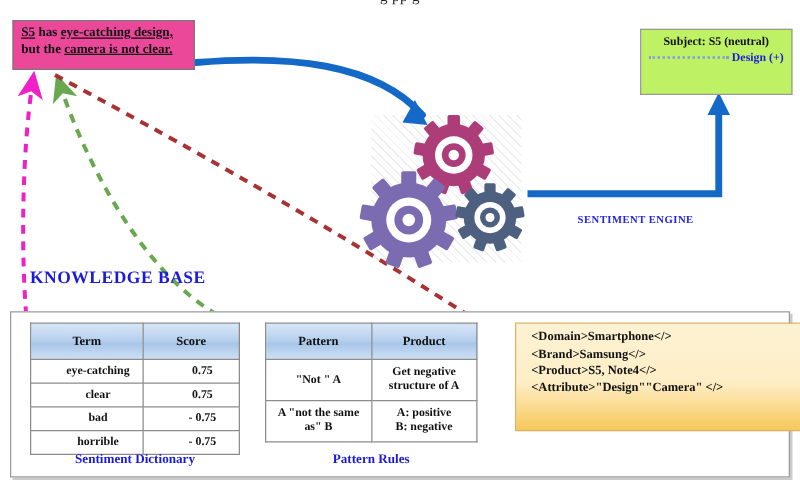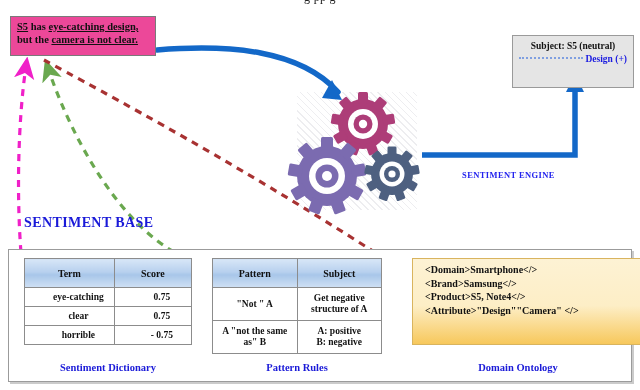--- a/index.html
+++ b/index.html
@@ -39,22 +39,22 @@
     box-sizing:border-box;padding:4px 5px 0 6px;
   }
   .sent-box .ln{
     font-size:10.5px;font-weight:bold;color:#111;
     line-height:12.5px;white-space:nowrap;
   }
   .u{ text-decoration:underline; text-underline-offset:1px;}
 
   
   .subj-box{
-    position:absolute;left:512px;top:35px;width:122px;height:53px;
-    border:1px solid #9a9a9a;background:#e5e5e5;box-sizing:border-box;
+    position:absolute;left:512px;top:23px;width:122px;height:53px;
+    border:1px solid #9a9a9a;background:#bef264;box-sizing:border-box;
     padding:4px 6px 0 6px;
   }
   .subj-title{font-size:9.5px;font-weight:bold;color:#111;text-align:center;line-height:12px;}
   .subj-row{display:flex;align-items:center;justify-content:flex-end;gap:2px;line-height:12px;margin-top:1px;text-align:right;}
   .subj-lead{flex:1;height:2px;}
   .lead-blue{border-top:2px dotted #7f9fe0;}
   .lead-red{border-top:2px dotted #e8a0a0;}
   .subj-lbl{font-size:9.5px;font-weight:bold;white-space:nowrap;}
   .c-blue{color:#1a1ae0;}
   .c-red{color:#ee1111;}
@@ -232,49 +232,53 @@
   <div class="subj-box">
     <div class="subj-title">Subject: S5 (neutral)</div>
     <div class="subj-row">
       <span class="subj-lead lead-blue"></span>
       <span class="subj-lbl c-blue">Design (+)</span>
     </div>
   </div>
 
   <div class="engine-cap">SENTIMENT ENGINE</div>
 
-  <div class="kb-title">SENTIMENT BASE</div>
+  <div class="kb-title">KNOWLEDGE BASE</div>
   <div class="kb-frame"></div>
 
   <table class="tbl" id="tbl-dict">
     <tbody>
         <tr>
       <th style="width:54%">Term</th>
       <th style="width:46%">Score</th>
     </tr>
     <tr>
       <td>eye-catching</td>
       <td>0.75</td>
     </tr>
     <tr>
       <td>clear</td>
       <td>0.75</td>
     </tr>
     <tr>
+      <td>bad</td>
+      <td>- 0.75</td>
+    </tr>
+    <tr>
       <td>horrible</td>
       <td>- 0.75</td>
     </tr>
   </tbody>
     </table>
 
   <table class="tbl" id="tbl-rules">
     <tbody>
         <tr>
       <th style="width:50%">Pattern</th>
-      <th style="width:50%">Subject</th>
+      <th style="width:50%">Product</th>
     </tr>
     <tr>
       <td>"Not " A</td>
       <td>
         <div>Get negative</div>
         <div>structure of A</div>
       </td>
     </tr>
     <tr>
       <td>
@@ -291,15 +295,14 @@
 
   <div class="onto-box">
     <div class="onto-line">&lt;Domain&gt;Smartphone&lt;/&gt;</div>
     <div class="onto-line">&lt;Brand&gt;Samsung&lt;/&gt;</div>
     <div class="onto-line">&lt;Product&gt;S5, Note4&lt;/&gt;</div>
     <div class="onto-line">&lt;Attribute&gt;"Design""Camera" &lt;/&gt;</div>
   </div>
 
   <div class="cap" id="cap-dict">Sentiment Dictionary</div>
   <div class="cap" id="cap-rules">Pattern Rules</div>
-  <div class="cap" id="cap-onto">Domain Ontology</div>
 
 </div>
 
 </body></html>

